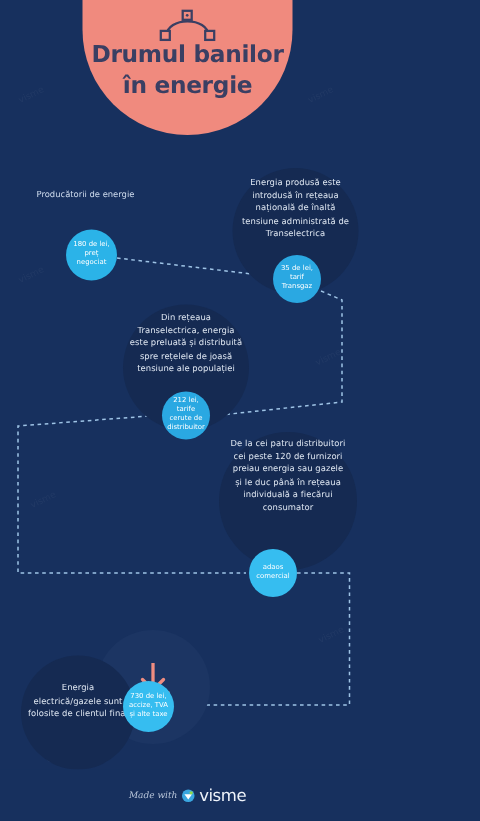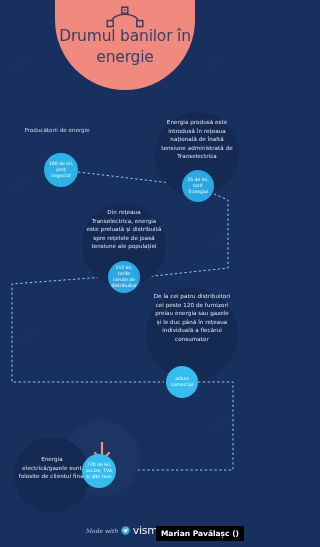--- a/index.html
+++ b/index.html
@@ -17,21 +17,21 @@
     border-radius:0 0 70px 70px;
     z-index:3;
   }
   .header-icon{
     position:absolute;left:50%;top:6px;transform:translateX(-50%);
     width:40px;height:22px;z-index:5;
   }
   .header-title{
     position:absolute;left:50%;top:26px;transform:translateX(-50%);
     width:132px;text-align:center;z-index:5;
-    color:#3a3f63;font-size:15.5px;line-height:1.33;font-weight:400;
+    color:#3a3f63;font-size:15.5px;line-height:1.33;font-weight:700;
     letter-spacing:-0.2px;
   }
 
   
   .wm{position:absolute;color:rgba(255,255,255,0.045);font-size:6px;
       transform:rotate(-26deg);pointer-events:none;z-index:1;white-space:nowrap;}
   .wm.on-coral{color:rgba(120,70,70,0.10);}
 
   
   .links{position:absolute;inset:0;width:250px;height:547px;z-index:2;}
@@ -147,15 +147,14 @@
   <div class="footer">
     <span class="made-with">Made with</span>
     <svg class="visme-mark" viewBox="0 0 12 12">
       <circle cx="6" cy="6" r="5.6" fill="#3aa6e0"></circle>
       <path d="M2.6,4.6 L6,9.4 L9.4,4.6 Z" fill="#ffffff"></path>
       <circle cx="8.6" cy="3.4" r="1.5" fill="#8fd94a"></circle>
     </svg>
     <span class="visme-word">visme</span>
   </div>
 
-  <div class="credit">Marian Pavălașc ()</div>
 
 </div>
 
 </body></html>

